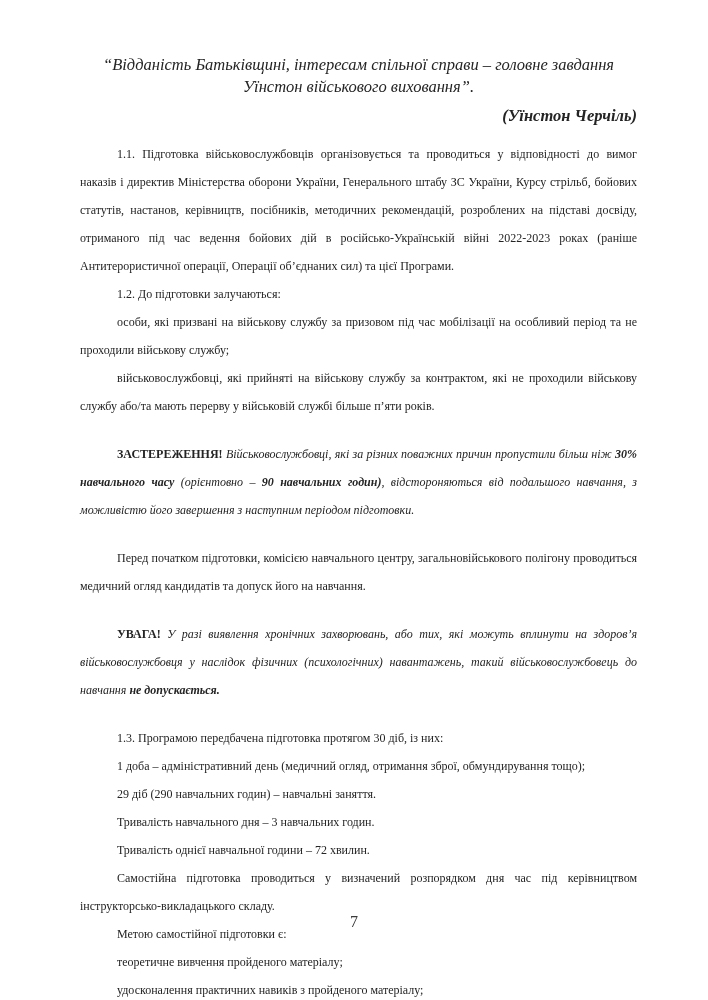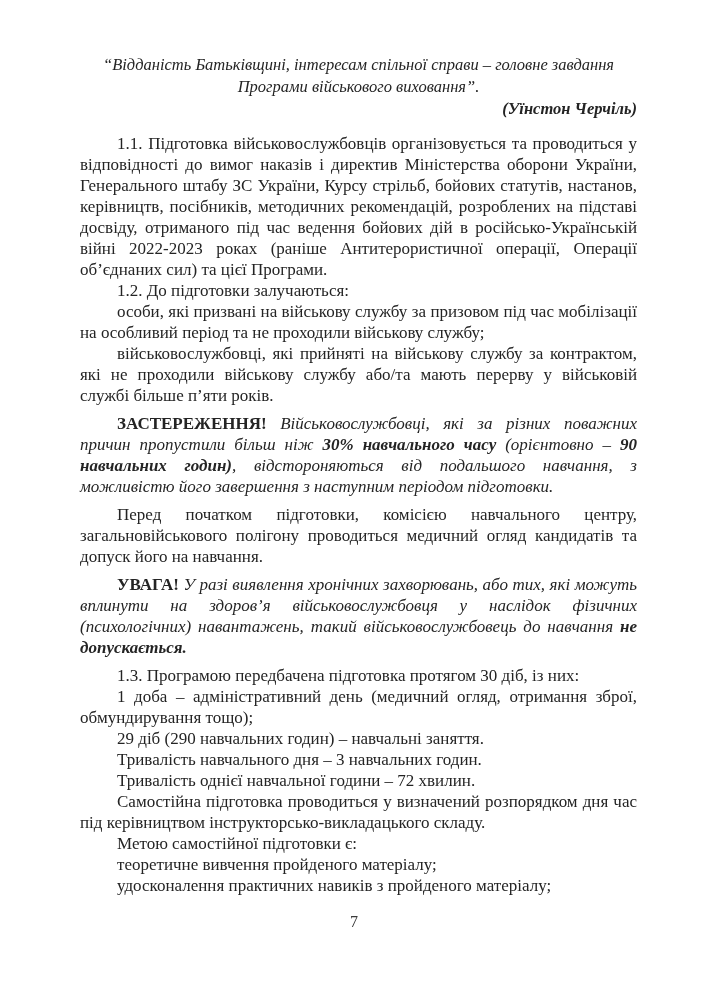--- a/index.html
+++ b/index.html
@@ -23,37 +23,37 @@
     text-align: center;
     font-size: 16.5px;
     line-height: 22px;
   }
   .attribution {
     font-style: italic;
     font-weight: bold;
     text-align: right;
     font-size: 16.5px;
     line-height: 22px;
-    margin-top: 0;
+    margin-top: 7px;
   }
   .heading {
     font-weight: bold;
     font-size: 18.5px;
     line-height: 22px;
     margin-top: 17px;
     margin-left: 37px;
   }
   p {
     margin: 0;
-    font-size: 17px;
-    line-height: 21px;
+    font-size: 12px;
+    line-height: 28px;
     text-align: justify;
     text-indent: 37px;
   }
-  p.spaced { margin-top: 7px; }
+  p.spaced { margin-top: 20px; }
   .b  { font-weight: bold; }
   .bi { font-weight: bold; font-style: italic; }
   .notice { font-style: italic; }
   .pageno {
     position: absolute;
     top: 913px;
     left: 0;
     width: 100%;
     text-align: center;
     font-size: 16px;
@@ -62,21 +62,21 @@
   }
 </style>
 </head>
 <body>
 
 <div class="page">
   <div class="content">
 
     <div class="epigraph">
       <div>“Відданість Батьківщині, інтересам спільної справи – головне завдання</div>
-      <div>Програми військового виховання”.</div>
+      <div>Уїнстон військового виховання”.</div>
     </div>
     <div class="attribution">(Уїнстон Черчіль)</div>
 
 
     <p class="spaced" style="margin-top:13px">1.1. Підготовка військовослужбовців організовується та проводиться у відповідності до вимог наказів і директив Міністерства оборони України, Генерального штабу ЗС України, Курсу стрільб, бойових статутів, настанов, керівництв, посібників, методичних рекомендацій, розроблених на підставі досвіду, отриманого під час ведення бойових дій в російсько-Українській війні 2022-2023 роках (раніше Антитерористичної операції, Операції об’єднаних сил) та цієї Програми.</p>
 
     <p>1.2. До підготовки залучаються:</p>
     <p>особи, які призвані на військову службу за призовом під час мобілізації на особливий період та не проходили військову службу;</p>
     <p>військовослужбовці, які прийняті на військову службу за контрактом, які не проходили військову службу або/та мають перерву у військовій службі більше п’яти років.</p>
 

